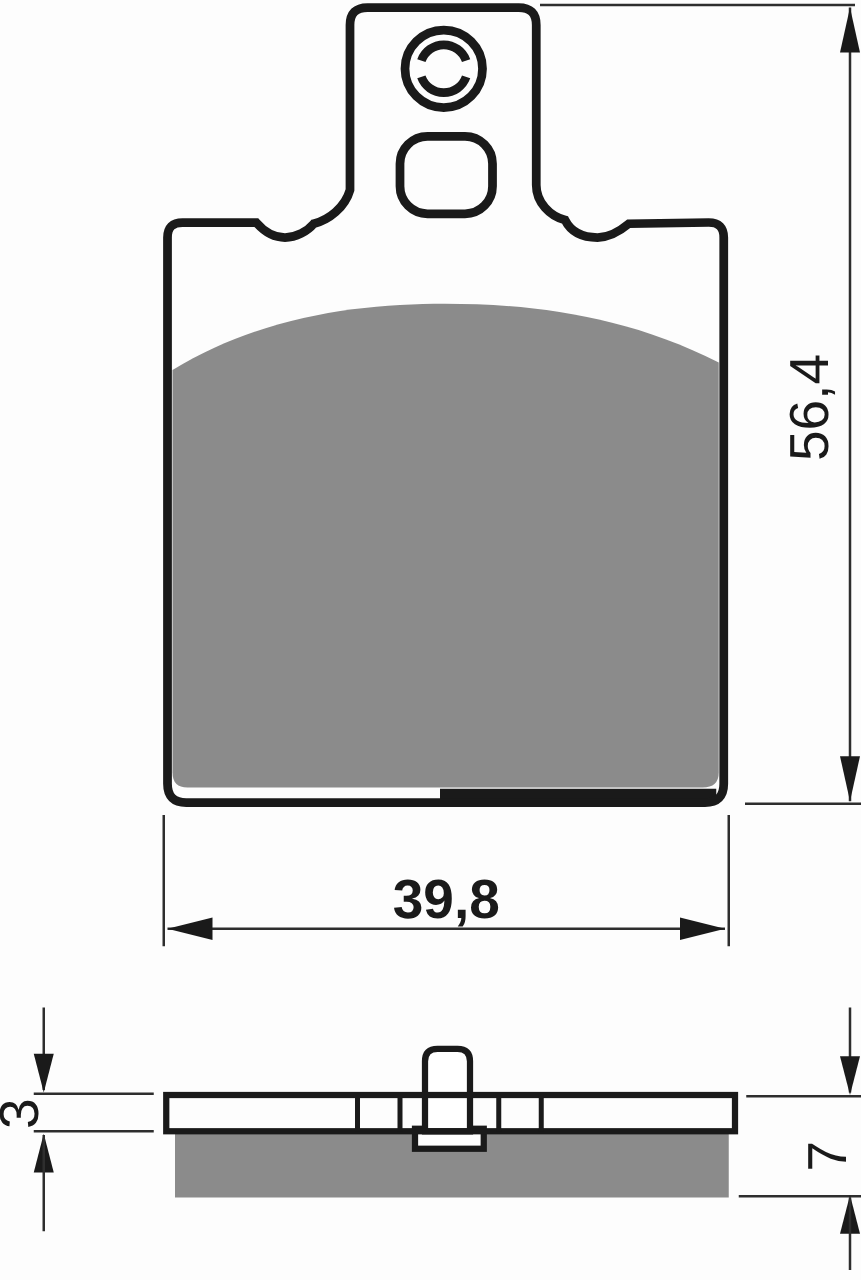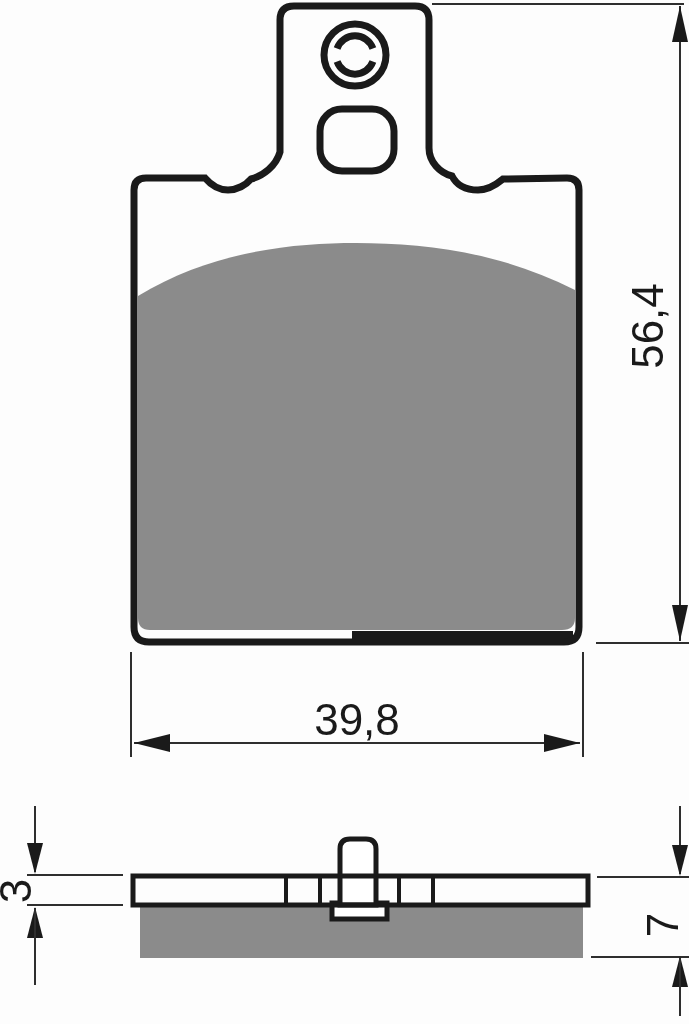--- a/index.html
+++ b/index.html
@@ -108,18 +108,18 @@
       <polygon class="arrow" points="680,876 672,845 688,845"></polygon>
       <path class="dim" d="M 597,877 L 689,877"></path>
       <path class="dim" d="M 591,957 L 689,957"></path>
       <polygon class="arrow" points="680,956 672,987 688,987"></polygon>
       <path class="dim" d="M 680,958 L 680,1016"></path>
     </g>
   </svg>
 
   <div class="dim-label rot" style="left:648px;top:326px;">56,4</div>
 
-  <div class="dim-label" style="left:357px;top:720px;">39,8</div>
+  <div class="dim-label" style="left:357px;top:720px;font-weight:bold;">39,8</div>
 
   <div class="dim-label rot" style="left:16px;top:891px;">3</div>
 
   <div class="dim-label rot" style="left:663px;top:925px;">7</div>
 </div>
 
 </body></html>

